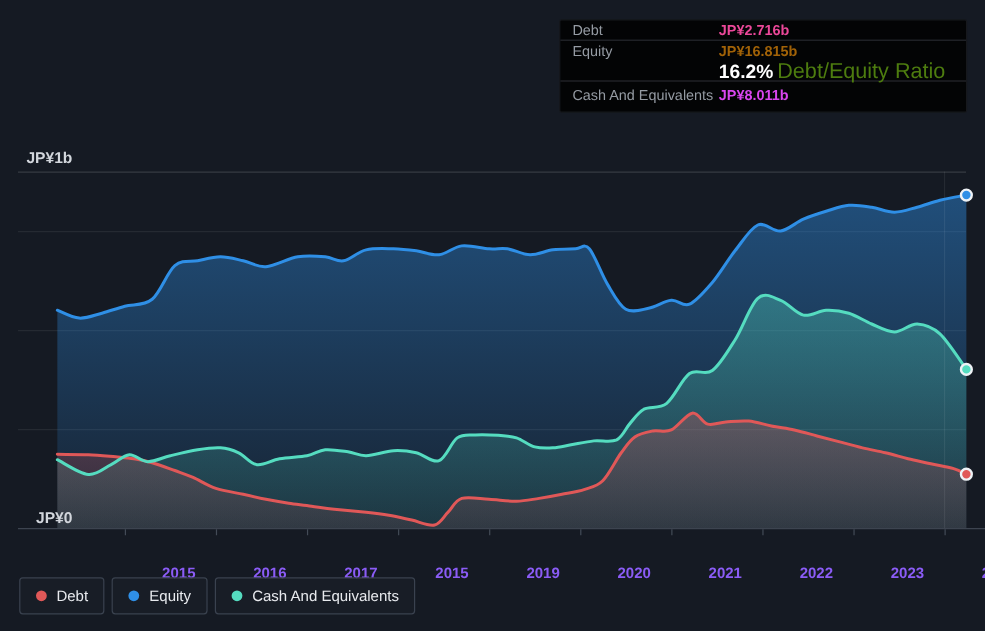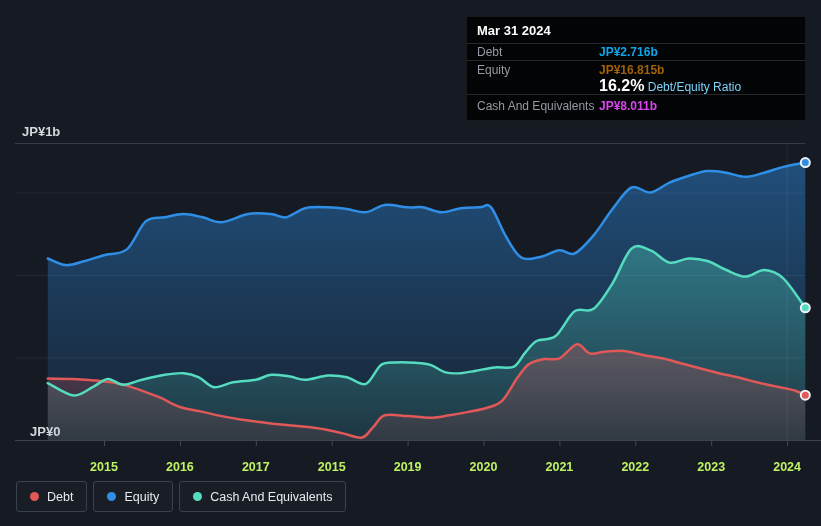--- a/index.html
+++ b/index.html
@@ -3,31 +3,31 @@
 <meta charset="utf-8">
 <style>
   html,body{margin:0;padding:0;background:#151a23;}
   *{box-sizing:border-box;font-family:"Liberation Sans",sans-serif;}
   .stage{position:relative;width:821px;height:526px;background:#151a23;overflow:hidden;}
   .chart-svg{position:absolute;left:0;top:0;}
   .y-label{position:absolute;font-size:13px;font-weight:600;color:#d2d6dc;}
   .y-label.top{left:22px;top:124px;}
   .y-label.bottom{left:30px;top:424px;}
   #x-labels{position:absolute;left:0;top:0;width:100%;height:100%;pointer-events:none;}
-  #x-labels span{position:absolute;top:460px;transform:translateX(-50%);font-size:12.5px;font-weight:600;color:#bef264;}
+  #x-labels span{position:absolute;top:471px;transform:translateX(-50%);font-size:12.5px;font-weight:600;color:#8b5cf6;margin-left:45px;}
   
   .tooltip{position:absolute;left:466px;top:16px;width:340px;background:#030405;border:1px solid #16181c;border-radius:2px;}
   .tt-title{padding:6px 10px 5px 10px;font-size:13px;font-weight:700;color:#ffffff;border-bottom:1px solid #26292f;}
   .tt-row{display:flex;align-items:center;height:17px;padding:0 10px;}
   .tt-row.has-divider{border-bottom:1px solid #26292f;}
   .tt-row.cash-row{height:25px;align-items:flex-start;padding-top:4px;}
   .tt-label{flex:none;width:122px;font-size:12px;color:#959ba3;}
   .tt-value{font-size:12px;font-weight:700;}
   .tt-ratio-bold{color:#ffffff;font-weight:700;font-size:16px;}
-  .tt-muted{color:#7dd3fc;font-weight:400;font-size:12px;}
+  .tt-muted{color:#4d7c0f;font-weight:400;font-size:18px;}
   
   .legend{position:absolute;left:16px;top:481px;display:flex;gap:6px;}
   .legend-item{display:flex;align-items:center;gap:8px;height:31px;padding:0 13px;border:1px solid #3a424f;border-radius:3px;background:rgba(255,255,255,0.015);cursor:pointer;}
   .legend-dot{width:9px;height:9px;border-radius:50%;flex:none;}
   .legend-label{font-size:12.5px;color:#e8eaee;}
 </style>
 </head>
 <body>
 
 <div class="stage">
@@ -86,24 +86,23 @@
       <span style="left: 331.7px;">2015</span>
       <span style="left: 407.6px;">2019</span>
       <span style="left: 483.5px;">2020</span>
       <span style="left: 559.4px;">2021</span>
       <span style="left: 635.3px;">2022</span>
       <span style="left: 711.2px;">2023</span>
       <span style="left: 787.1px;">2024</span>
     </div>
 
   <div class="tooltip">
-    <div class="tt-title">Mar 31 2024</div>
     <div class="tt-row has-divider">
       <span class="tt-label">Debt</span>
-      <span class="tt-value" id="tt-debt-value" style="color: #0ea5e9;">JP¥2.716b</span>
+      <span class="tt-value" id="tt-debt-value" style="color: #ec4899;">JP¥2.716b</span>
     </div>
     <div class="tt-row">
       <span class="tt-label">Equity</span>
       <span class="tt-value" id="tt-equity-value" style="color: #a16207;">JP¥16.815b</span>
     </div>
     <div class="tt-row has-divider">
       <span class="tt-label"></span>
       <span class="tt-value">
         <span class="tt-ratio-bold">16.2%</span>
         <span class="tt-muted">Debt/Equity Ratio</span>

